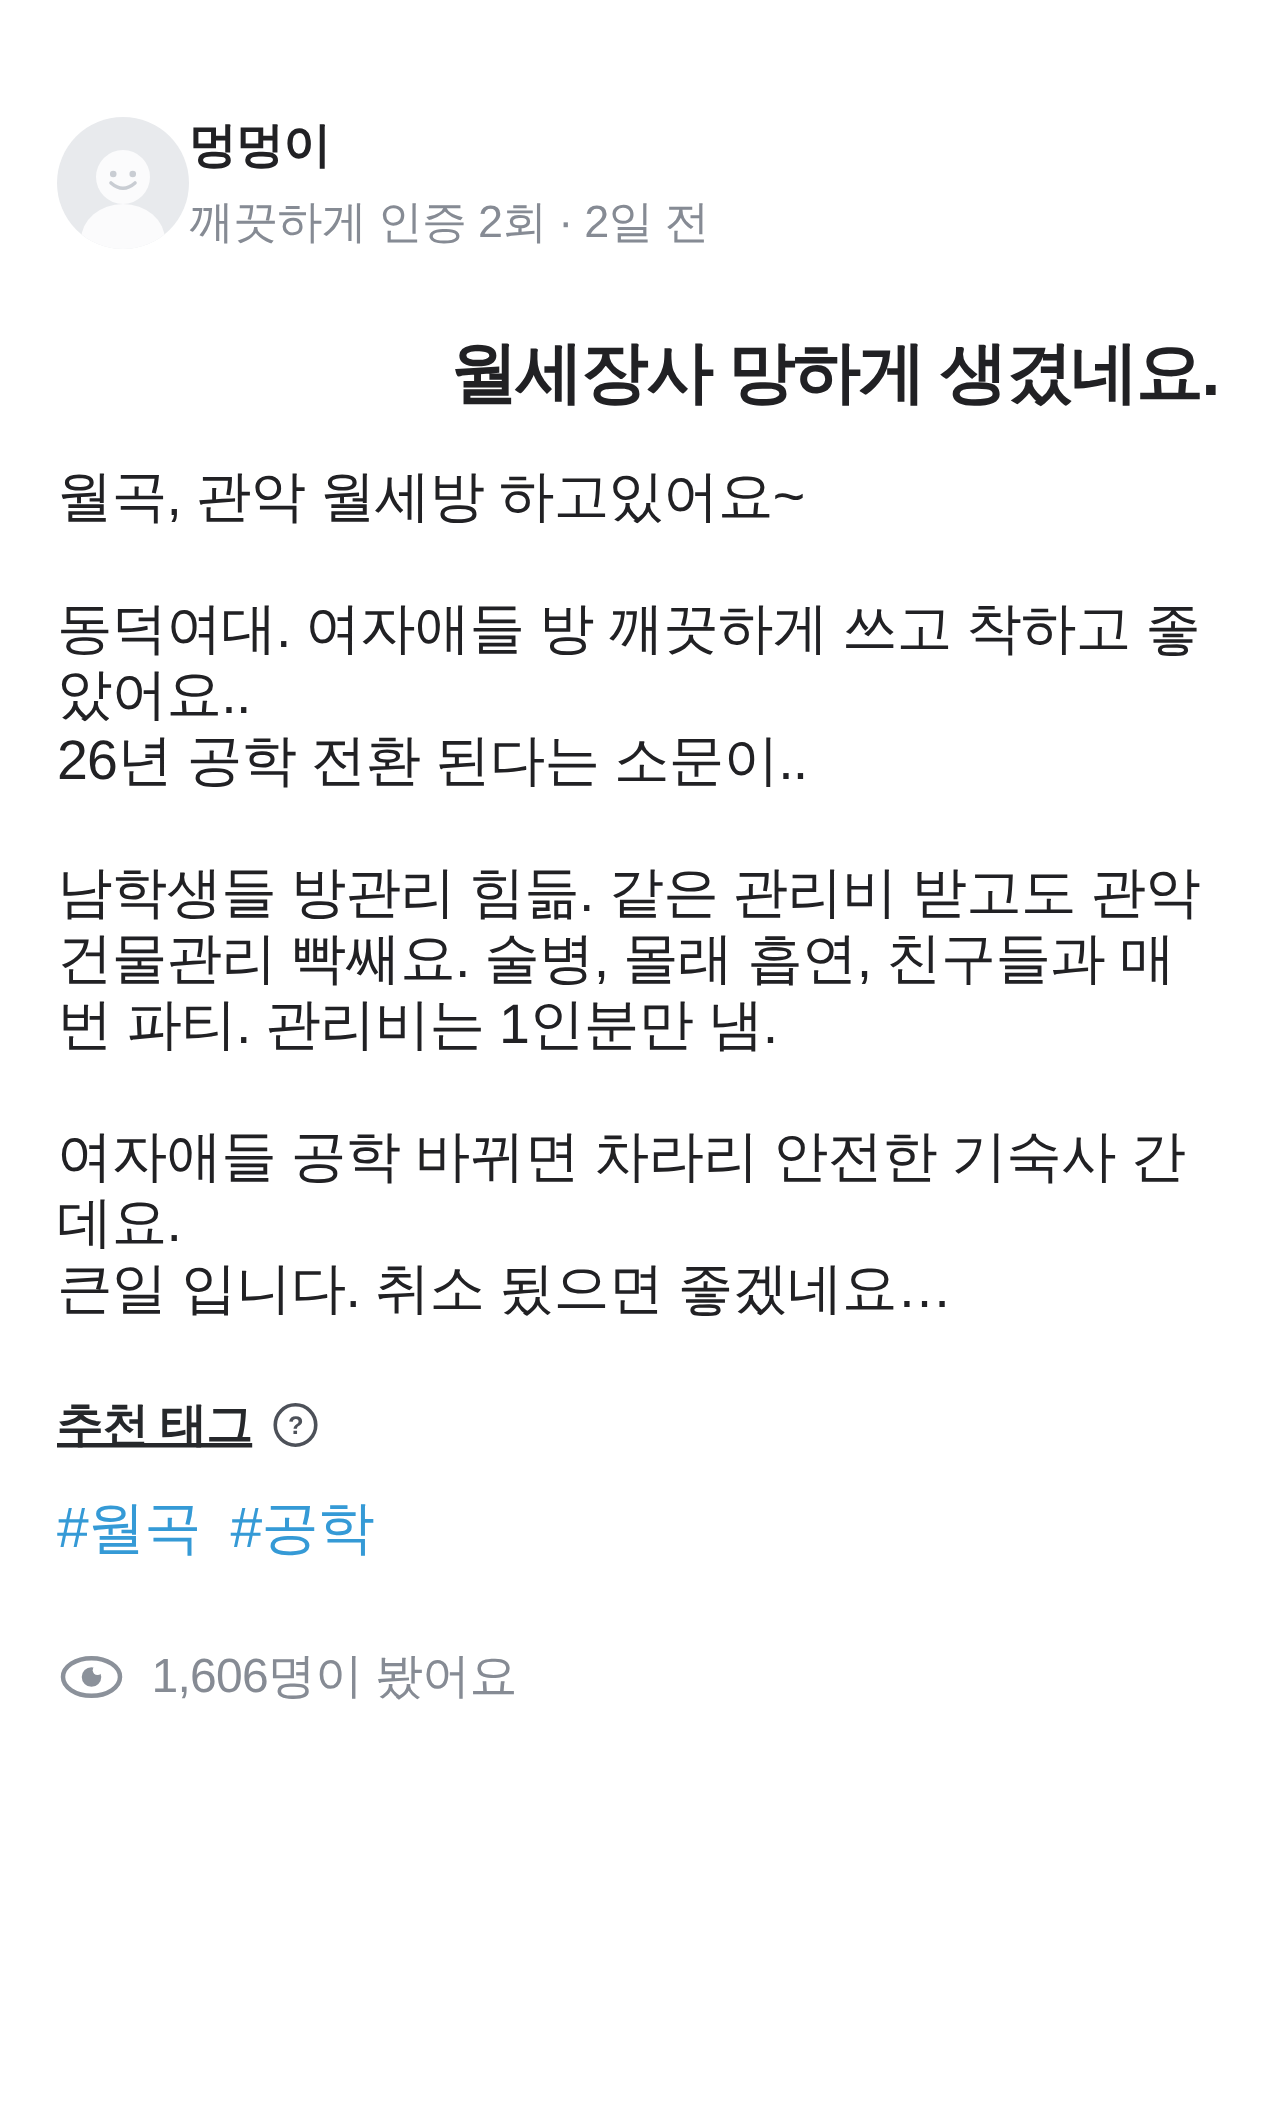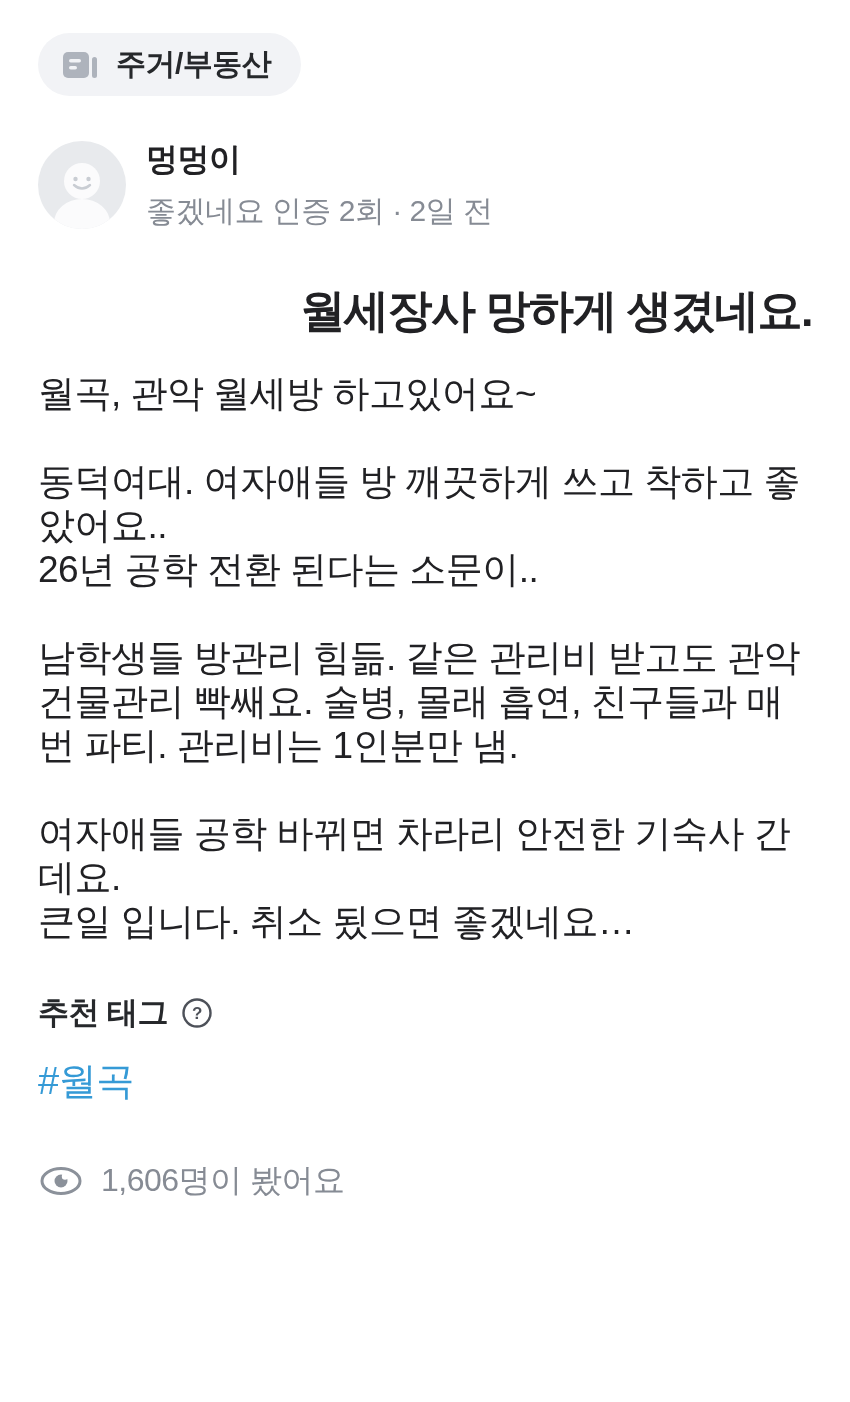--- a/index.html
+++ b/index.html
@@ -31,21 +31,20 @@
     color: #26282b;
     letter-spacing: -0.5px;
     cursor: pointer;
   }
   .category-badge .badge-icon { display: inline-flex; }
   
   .author-row {
     margin-top: 42px;
     display: flex;
     align-items: center;
-    gap: 20px;
     cursor: pointer;
   }
   .avatar { width: 88px; height: 88px; flex: 0 0 auto; }
   .author-meta { display: flex; flex-direction: column; }
   .author-name {
     font-size: 32px;
     font-weight: 700;
     letter-spacing: -0.5px;
   }
   .author-sub {
@@ -78,20 +77,21 @@
   
   .tags-header {
     margin-top: 48px;
     display: flex;
     align-items: center;
     gap: 12px;
     font-size: 31px;
     font-weight: 700;
     letter-spacing: -0.5px;
     color: #26282b;
+    text-decoration: underline;
   }
   .help-btn { display: inline-flex; cursor: pointer; }
   .tag-list {
     margin-top: 22px;
     display: flex;
     gap: 20px;
     font-size: 38px;
     letter-spacing: -0.5px;
   }
   .tag-item {
@@ -110,31 +110,20 @@
     letter-spacing: -0.5px;
   }
   .views-row .eye { display: inline-flex; }
 </style>
 </head>
 <body>
 
 <div class="page">
 
   
-  <div class="category-badge">
-    <span class="badge-icon">
-      <svg width="40" height="40" viewBox="0 0 40 40">
-        <rect x="3" y="7" width="26" height="26" rx="5" fill="#aeb3bc"></rect>
-        <rect x="9" y="14" width="12" height="3.5" rx="1.75" fill="#f2f3f6"></rect>
-        <rect x="9" y="21" width="8" height="3.5" rx="1.75" fill="#f2f3f6"></rect>
-        <rect x="32" y="12" width="5" height="21" rx="2.5" fill="#aeb3bc"></rect>
-      </svg>
-    </span>
-    <span>주거/부동산</span>
-  </div>
 
   
   <div class="author-row">
     <div class="avatar">
       <svg width="88" height="88" viewBox="0 0 88 88">
         <defs>
           <clipPath id="avclip">
               <circle cx="44" cy="44" r="44"></circle>
             </clipPath>
         </defs>
@@ -143,21 +132,21 @@
           <circle cx="44" cy="40" r="18" fill="#fbfbfc"></circle>
           <ellipse cx="44" cy="82" rx="28" ry="24" fill="#fbfbfc"></ellipse>
           <circle cx="37.5" cy="38" r="2.2" fill="#c9cdd3"></circle>
           <circle cx="50.5" cy="38" r="2.2" fill="#c9cdd3"></circle>
           <path d="M36 44 q8 7 16 0" fill="none" stroke="#c9cdd3" stroke-width="2.4" stroke-linecap="round"></path>
         </g>
       </svg>
     </div>
     <div class="author-meta">
       <div class="author-name">멍멍이</div>
-      <div class="author-sub">좋겠네요 인증 2회 · 2일 전</div>
+      <div class="author-sub">깨끗하게 인증 2회 · 2일 전</div>
     </div>
   </div>
 
   
   <h1 class="post-title">월세장사 망하게 생겼네요.</h1>
 
   
   <div class="post-body">월곡, 관악 월세방 하고있어요~
 
 동덕여대. 여자애들 방 깨끗하게 쓰고 착하고 좋았어요..
@@ -174,20 +163,21 @@
     <span class="help-btn">
       <svg width="34" height="34" viewBox="0 0 34 34">
         <circle cx="17" cy="17" r="13.5" fill="none" stroke="#4d5159" stroke-width="2.4"></circle>
         <text x="17" y="23" text-anchor="middle" font-size="17" font-weight="600" fill="#4d5159" font-family="Liberation Sans, DejaVu Sans, sans-serif">?</text>
       </svg>
     </span>
   </div>
 
   <div class="tag-list">
     <a class="tag-item">#월곡</a>
+    <a class="tag-item">#공학</a>
   </div>
 
   
   <div class="views-row">
     <span class="eye">
       <svg width="46" height="34" viewBox="0 0 46 34">
         <ellipse cx="23" cy="17" rx="19" ry="12.5" fill="none" stroke="#8b919a" stroke-width="3"></ellipse>
         <circle cx="23" cy="17" r="6.5" fill="#8b919a"></circle>
         <circle cx="27" cy="12.5" r="3.2" fill="#ffffff"></circle>
       </svg>

